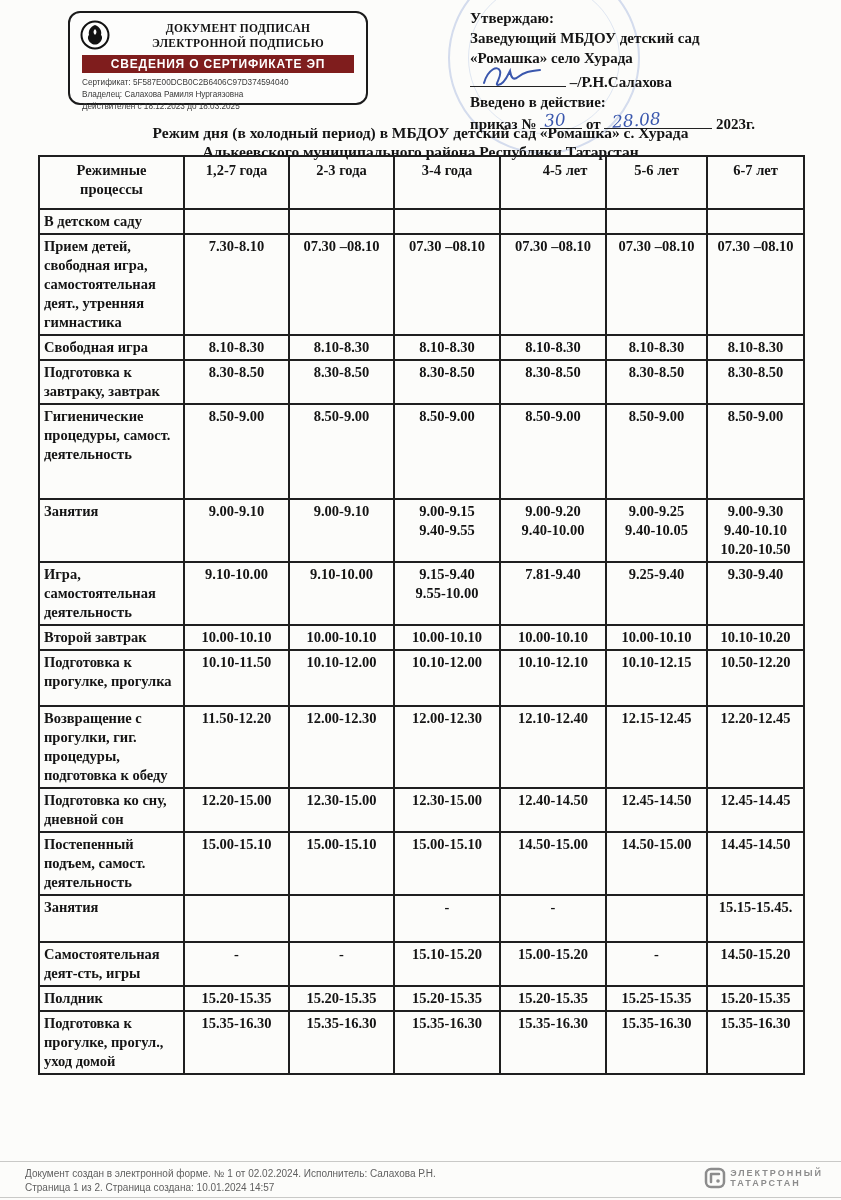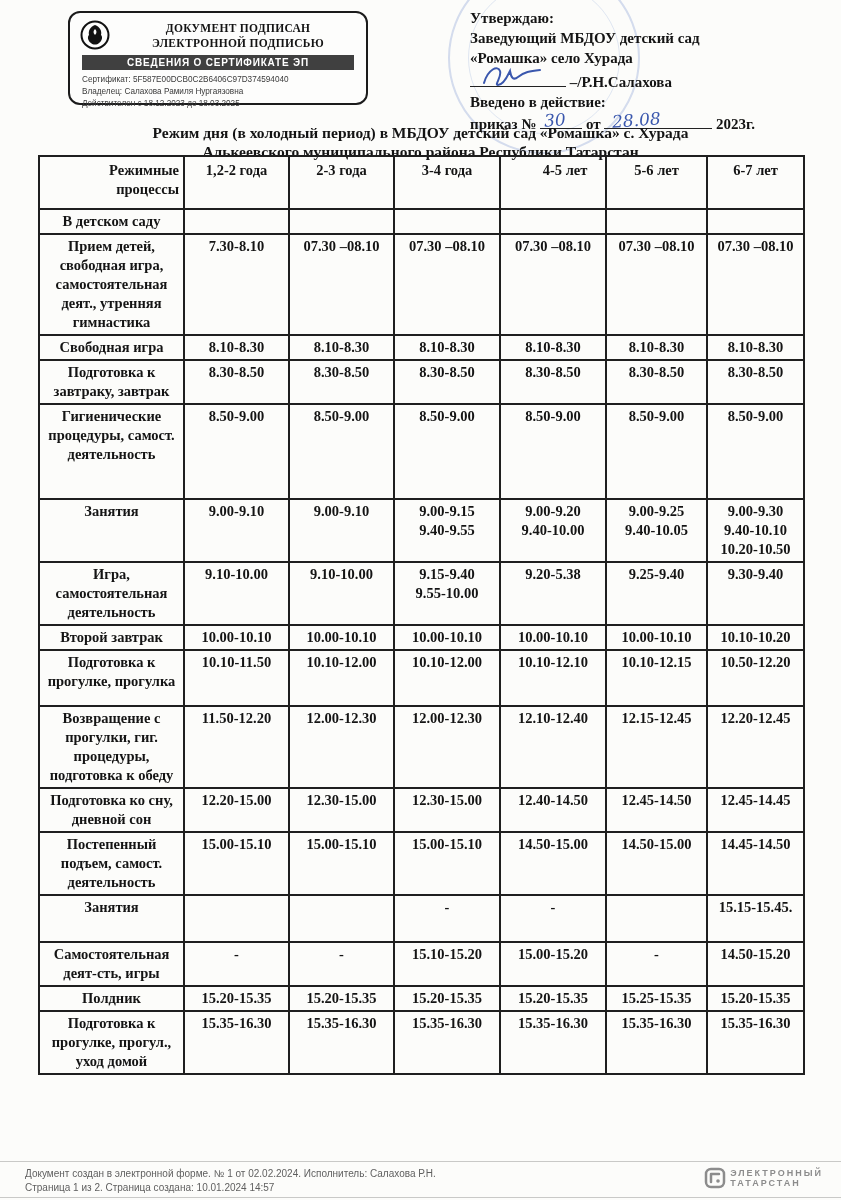--- a/index.html
+++ b/index.html
@@ -15,23 +15,23 @@
   
   .stampbox{
     position:absolute;left:68px;top:11px;width:300px;height:94px;
     border:2px solid #1b1b1b;border-radius:12px;background:#fdfdfc;
     box-sizing:border-box;padding:7px 10px 4px 10px;
   }
   .stampbox .toprow{display:flex;align-items:flex-end;gap:10px;font-family:Liberation Serif, serif;}
   .emblem{flex:0 0 30px;height:30px;}
   .stamp-title{flex:1;text-align:center;font-weight:bold;font-size:11.5px;line-height:1.25;letter-spacing:.3px;}
   .stamp-bar{
-    margin:5px 2px 4px 2px;background:#404040;color:#fff;
+    margin:5px 2px 4px 2px;background:#7f1d1d;color:#fff;
     font-family:"Liberation Sans", sans-serif;
-    font-size:10px;font-weight:bold;text-align:center;
+    font-size:12px;font-weight:bold;text-align:center;
     letter-spacing:.8px;padding:2px 0 2px 0;
   }
   .stamp-small{
     font-family:"Liberation Sans", sans-serif;
     font-size:8.2px;color:#3a3a3a;line-height:1.45;padding-left:2px;
   }
   
   .seal{
     position:absolute;left:448px;top:-38px;width:188px;height:188px;
     border:2px solid rgba(90,125,200,.25);border-radius:50%;
@@ -63,22 +63,22 @@
   
   .tablewrap{position:absolute;left:38px;top:155px;width:765px;}
   table.sched{border-collapse:collapse;width:765px;table-layout:fixed;}
   table.sched td,table.sched th{
     border:2px solid #1f1f1f;
     font-weight:bold;font-size:14.5px;line-height:19px;
     vertical-align:top;box-sizing:border-box;
     padding:2px 4px;
   }
   table.sched th{text-align:center;padding-top:4px;}
-  table.sched th.first{text-align:right;}
-  td.label-cell{text-align:center;padding-left:6px;border-radius:12px;}
+  table.sched th.first{text-align:center;}
+  td.label-cell{text-align:left;padding-left:6px;border-radius:12px;}
   td.time-cell{text-align:center;white-space:pre-line;}
   
   .footline{position:absolute;left:0;width:841px;height:0;border-top:1px solid #c9c9c7;}
   .foot-text{
     position:absolute;left:25px;top:1167px;
     font-family:"Liberation Sans", sans-serif;
     font-size:10px;line-height:14px;color:#5f5f5f;
   }
   .foot-logo{
     position:absolute;right:18px;top:1167px;
@@ -156,21 +156,21 @@
           <col style="width:105px">
         <col style="width:106px">
           <col style="width:106px">
           <col style="width:101px">
           <col style="width:97px">
       </colgroup>
       <thead>
         <tr id="schedule-head" style="height:53px;">
             <th class="first" style="white-space: pre-line;">Режимные
 процессы</th>
-            <th style="white-space: pre-line;">1,2-2 года</th>
+            <th style="white-space: pre-line;">1,2-7 года</th>
             <th style="white-space: pre-line;">2-3 года</th>
             <th style="white-space: pre-line;">3-4 года</th>
             <th style="white-space: pre-line; padding-left: 28px;">4-5 лет</th>
             <th style="white-space: pre-line; text-align: center;">5-6 лет</th>
             <th style="white-space: pre-line;">6-7 лет</th>
           </tr>
       </thead>
       <tbody id="schedule-body">
           <tr style="height: 18px;">
             <td class="label-cell">В детском саду</td>
@@ -230,21 +230,21 @@
             <td class="time-cell">9.00-9.30
 9.40-10.10
 10.20-10.50</td>
           </tr>
           <tr style="height: 58px;">
             <td class="label-cell">Игра, самостоятельная деятельность</td>
             <td class="time-cell">9.10-10.00</td>
             <td class="time-cell">9.10-10.00</td>
             <td class="time-cell">9.15-9.40
 9.55-10.00</td>
-            <td class="time-cell">9.20-5.38</td>
+            <td class="time-cell">7.81-9.40</td>
             <td class="time-cell">9.25-9.40</td>
             <td class="time-cell">9.30-9.40</td>
           </tr>
           <tr style="height: 20px;">
             <td class="label-cell">Второй завтрак</td>
             <td class="time-cell">10.00-10.10</td>
             <td class="time-cell">10.00-10.10</td>
             <td class="time-cell">10.00-10.10</td>
             <td class="time-cell">10.00-10.10</td>
             <td class="time-cell">10.00-10.10</td>

